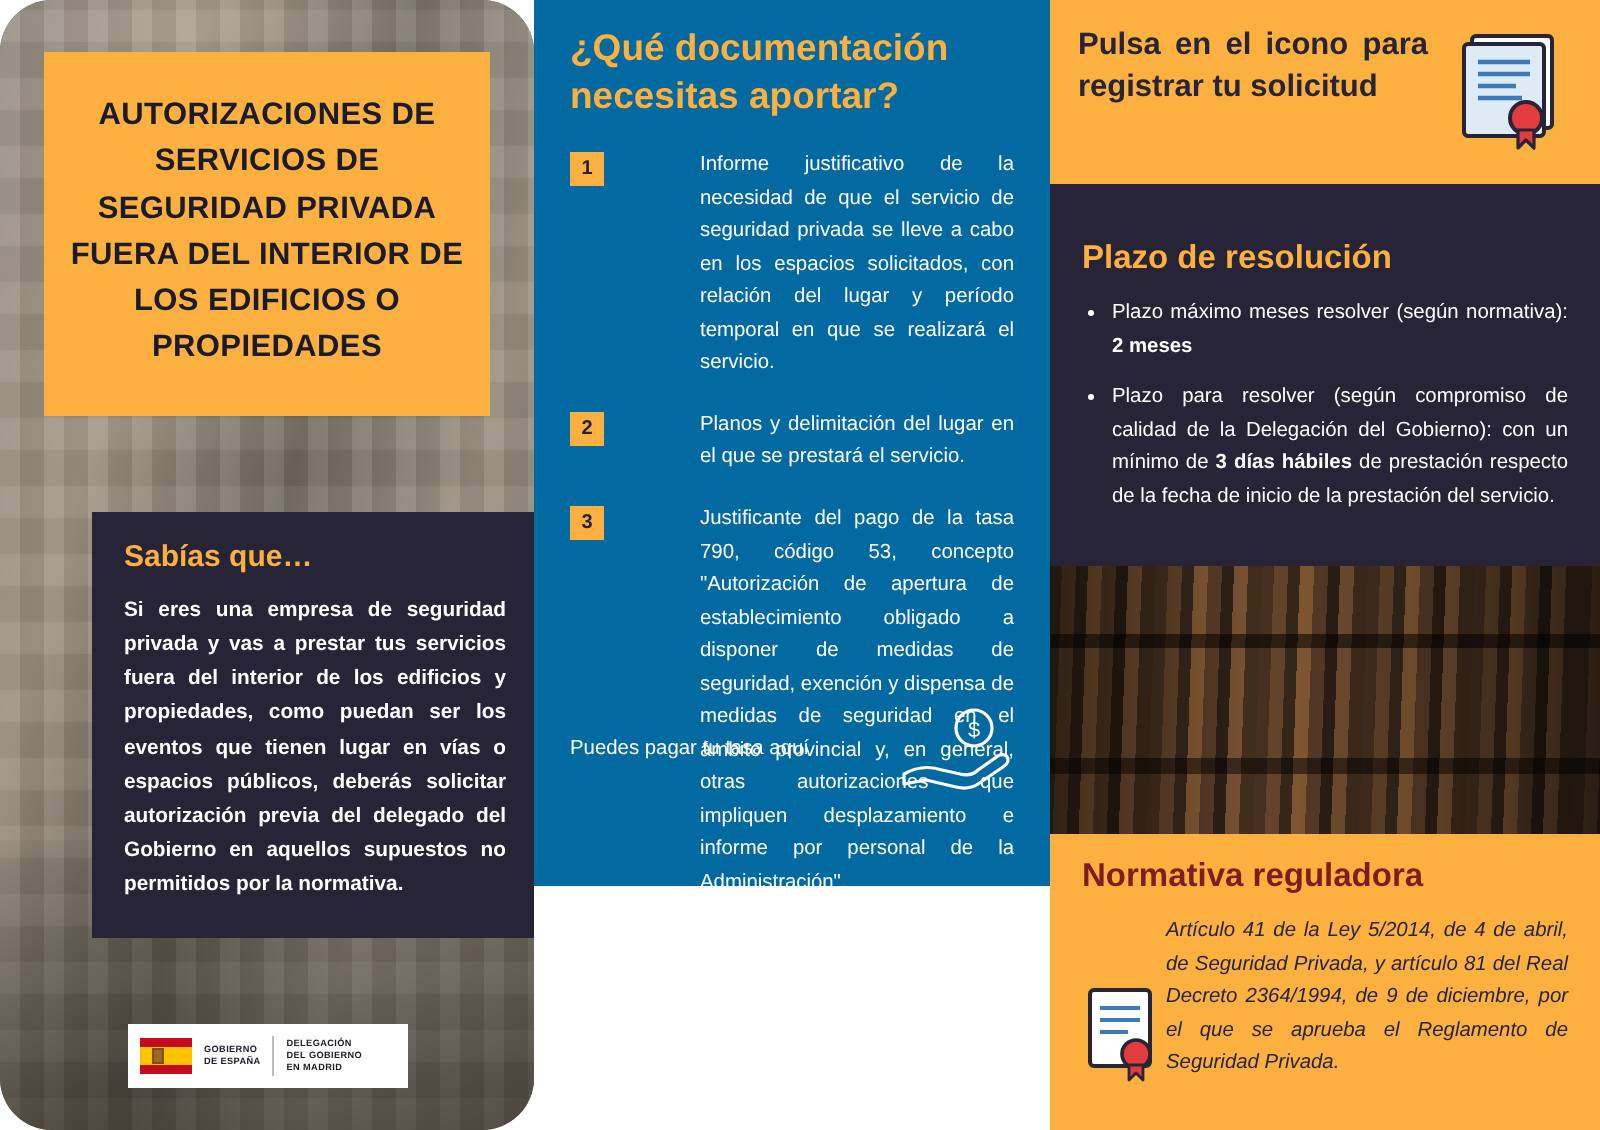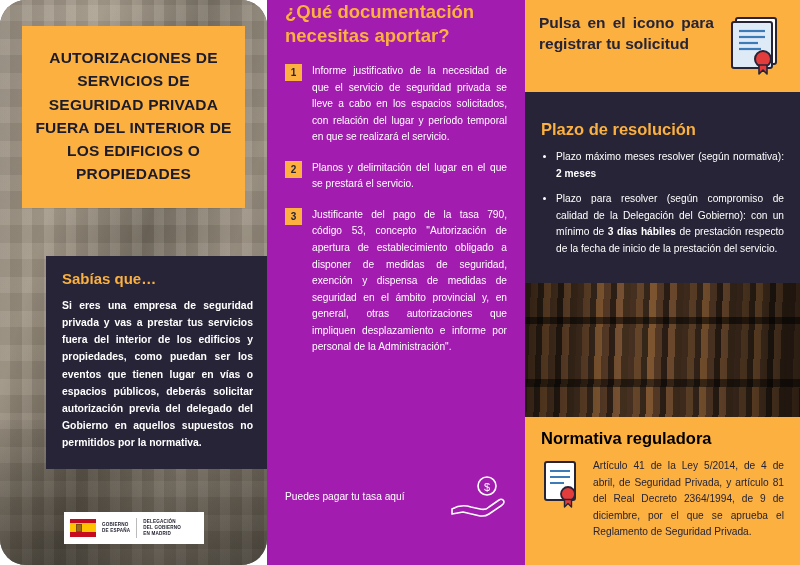--- a/index.html
+++ b/index.html
@@ -136,24 +136,24 @@
     height: 20px;
     background: #bbb;
     flex: 0 0 auto;
   }
 
   
   .col-mid {
     position: absolute;
     left: 267px; top: 0;
     width: 258px;
-    height: 565px;
-    background: #a21caf;
-    box-sizing: border-box;
-    padding: 0 18px 0 18px;
+    height: 443px;
+    background: #0369a1;
+    box-sizing: border-box;
+    padding: 12px 18px 0 18px;
   }
   .col-mid h2 {
     margin: 0 0 16px 0;
     font-size: 18.5px;
     line-height: 1.28;
     font-weight: bold;
     color: #fbb040;
   }
   .mid-intro {
     margin: 0 0 18px 0;
@@ -178,20 +178,21 @@
     display: flex;
     align-items: center;
     justify-content: center;
     margin-top: 1px;
   }
   .num-text {
     font-size: 10.2px;
     line-height: 1.62;
     color: #ffffff;
     text-align: justify;
+    margin-left: 38px;
   }
   .pay-row {
     position: absolute;
     left: 18px;
     bottom: 48px;
     width: 222px;
     display: flex;
     align-items: center;
     justify-content: space-between;
   }
@@ -308,26 +309,26 @@
     width: 275px;
     height: 148px;
     background: #fbb040;
     box-sizing: border-box;
     padding: 12px 16px 10px 16px;
   }
   .norm h3 {
     margin: 0 0 10px 0;
     font-size: 16.5px;
     font-weight: bold;
-    color: #000000;
+    color: #7f1d1d;
   }
   .norm-body {
     display: flex;
-    gap: 10px;
-    align-items: flex-start;
+    align-items: flex-end;
+    font-style: italic;
   }
   .norm-icon {
     flex: 0 0 auto;
     width: 42px; height: 48px;
     margin-top: 2px;
   }
   .norm p {
     margin: 0;
     font-size: 10.2px;
     line-height: 1.62;

